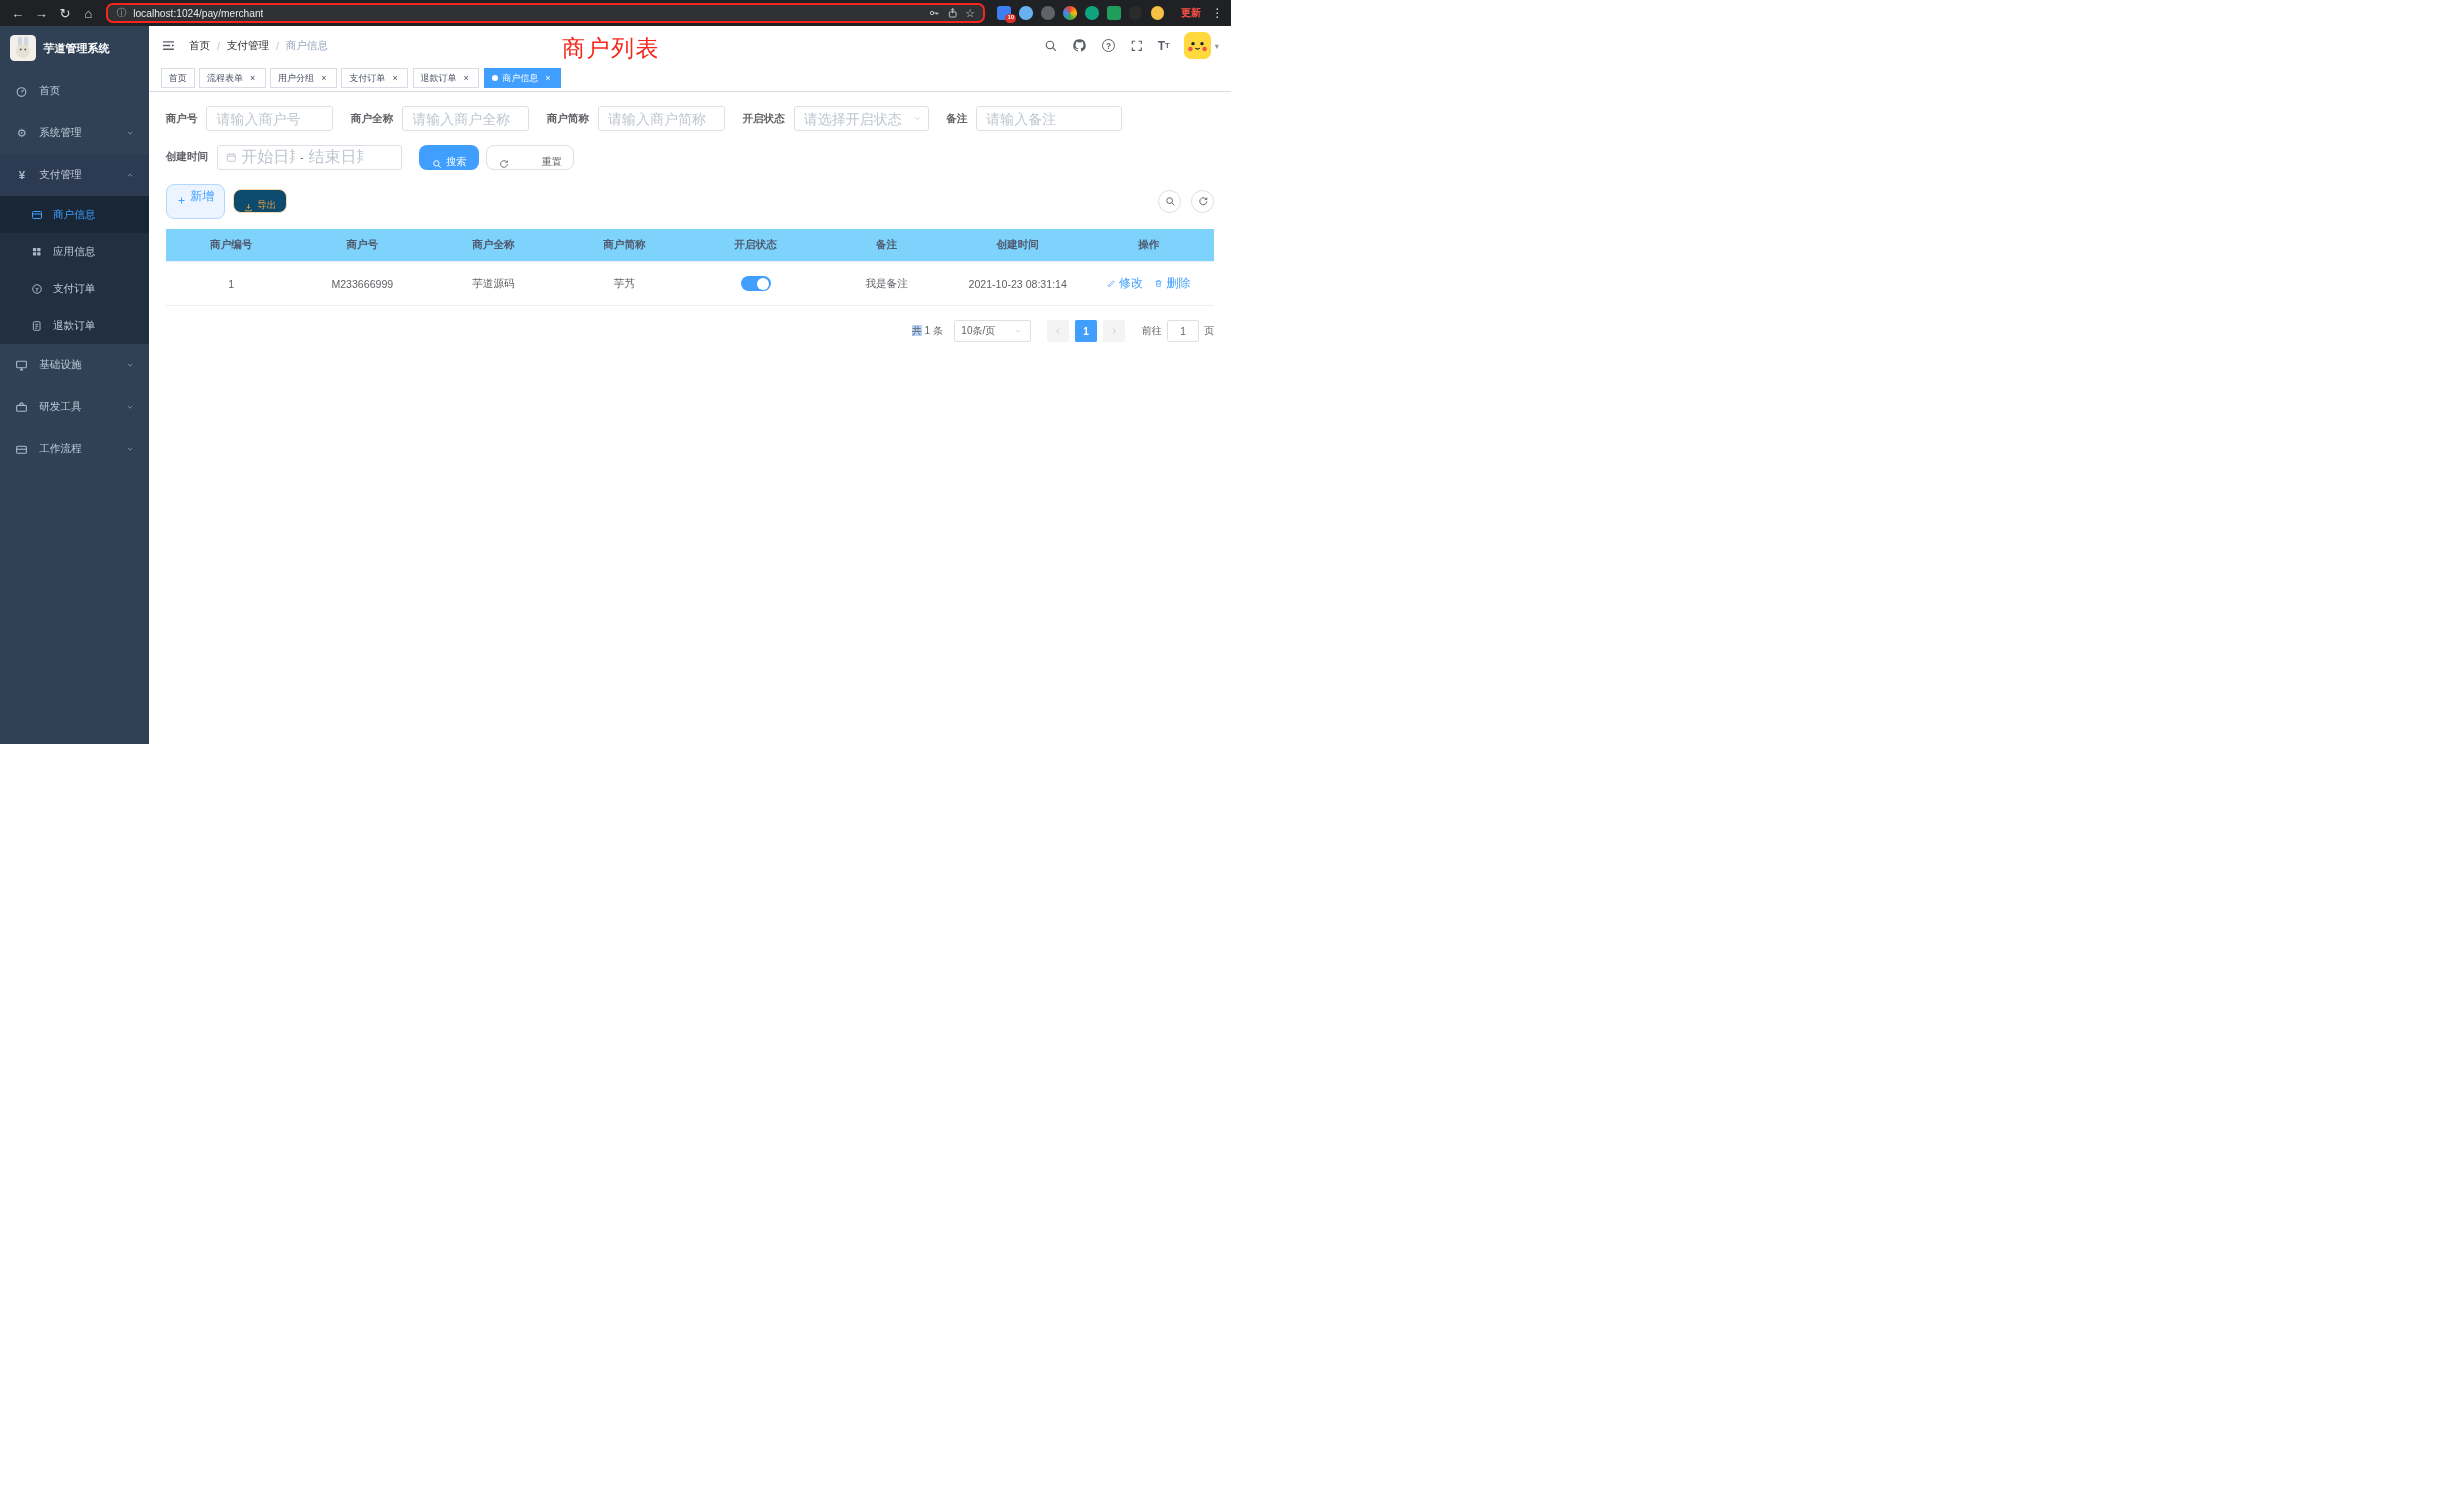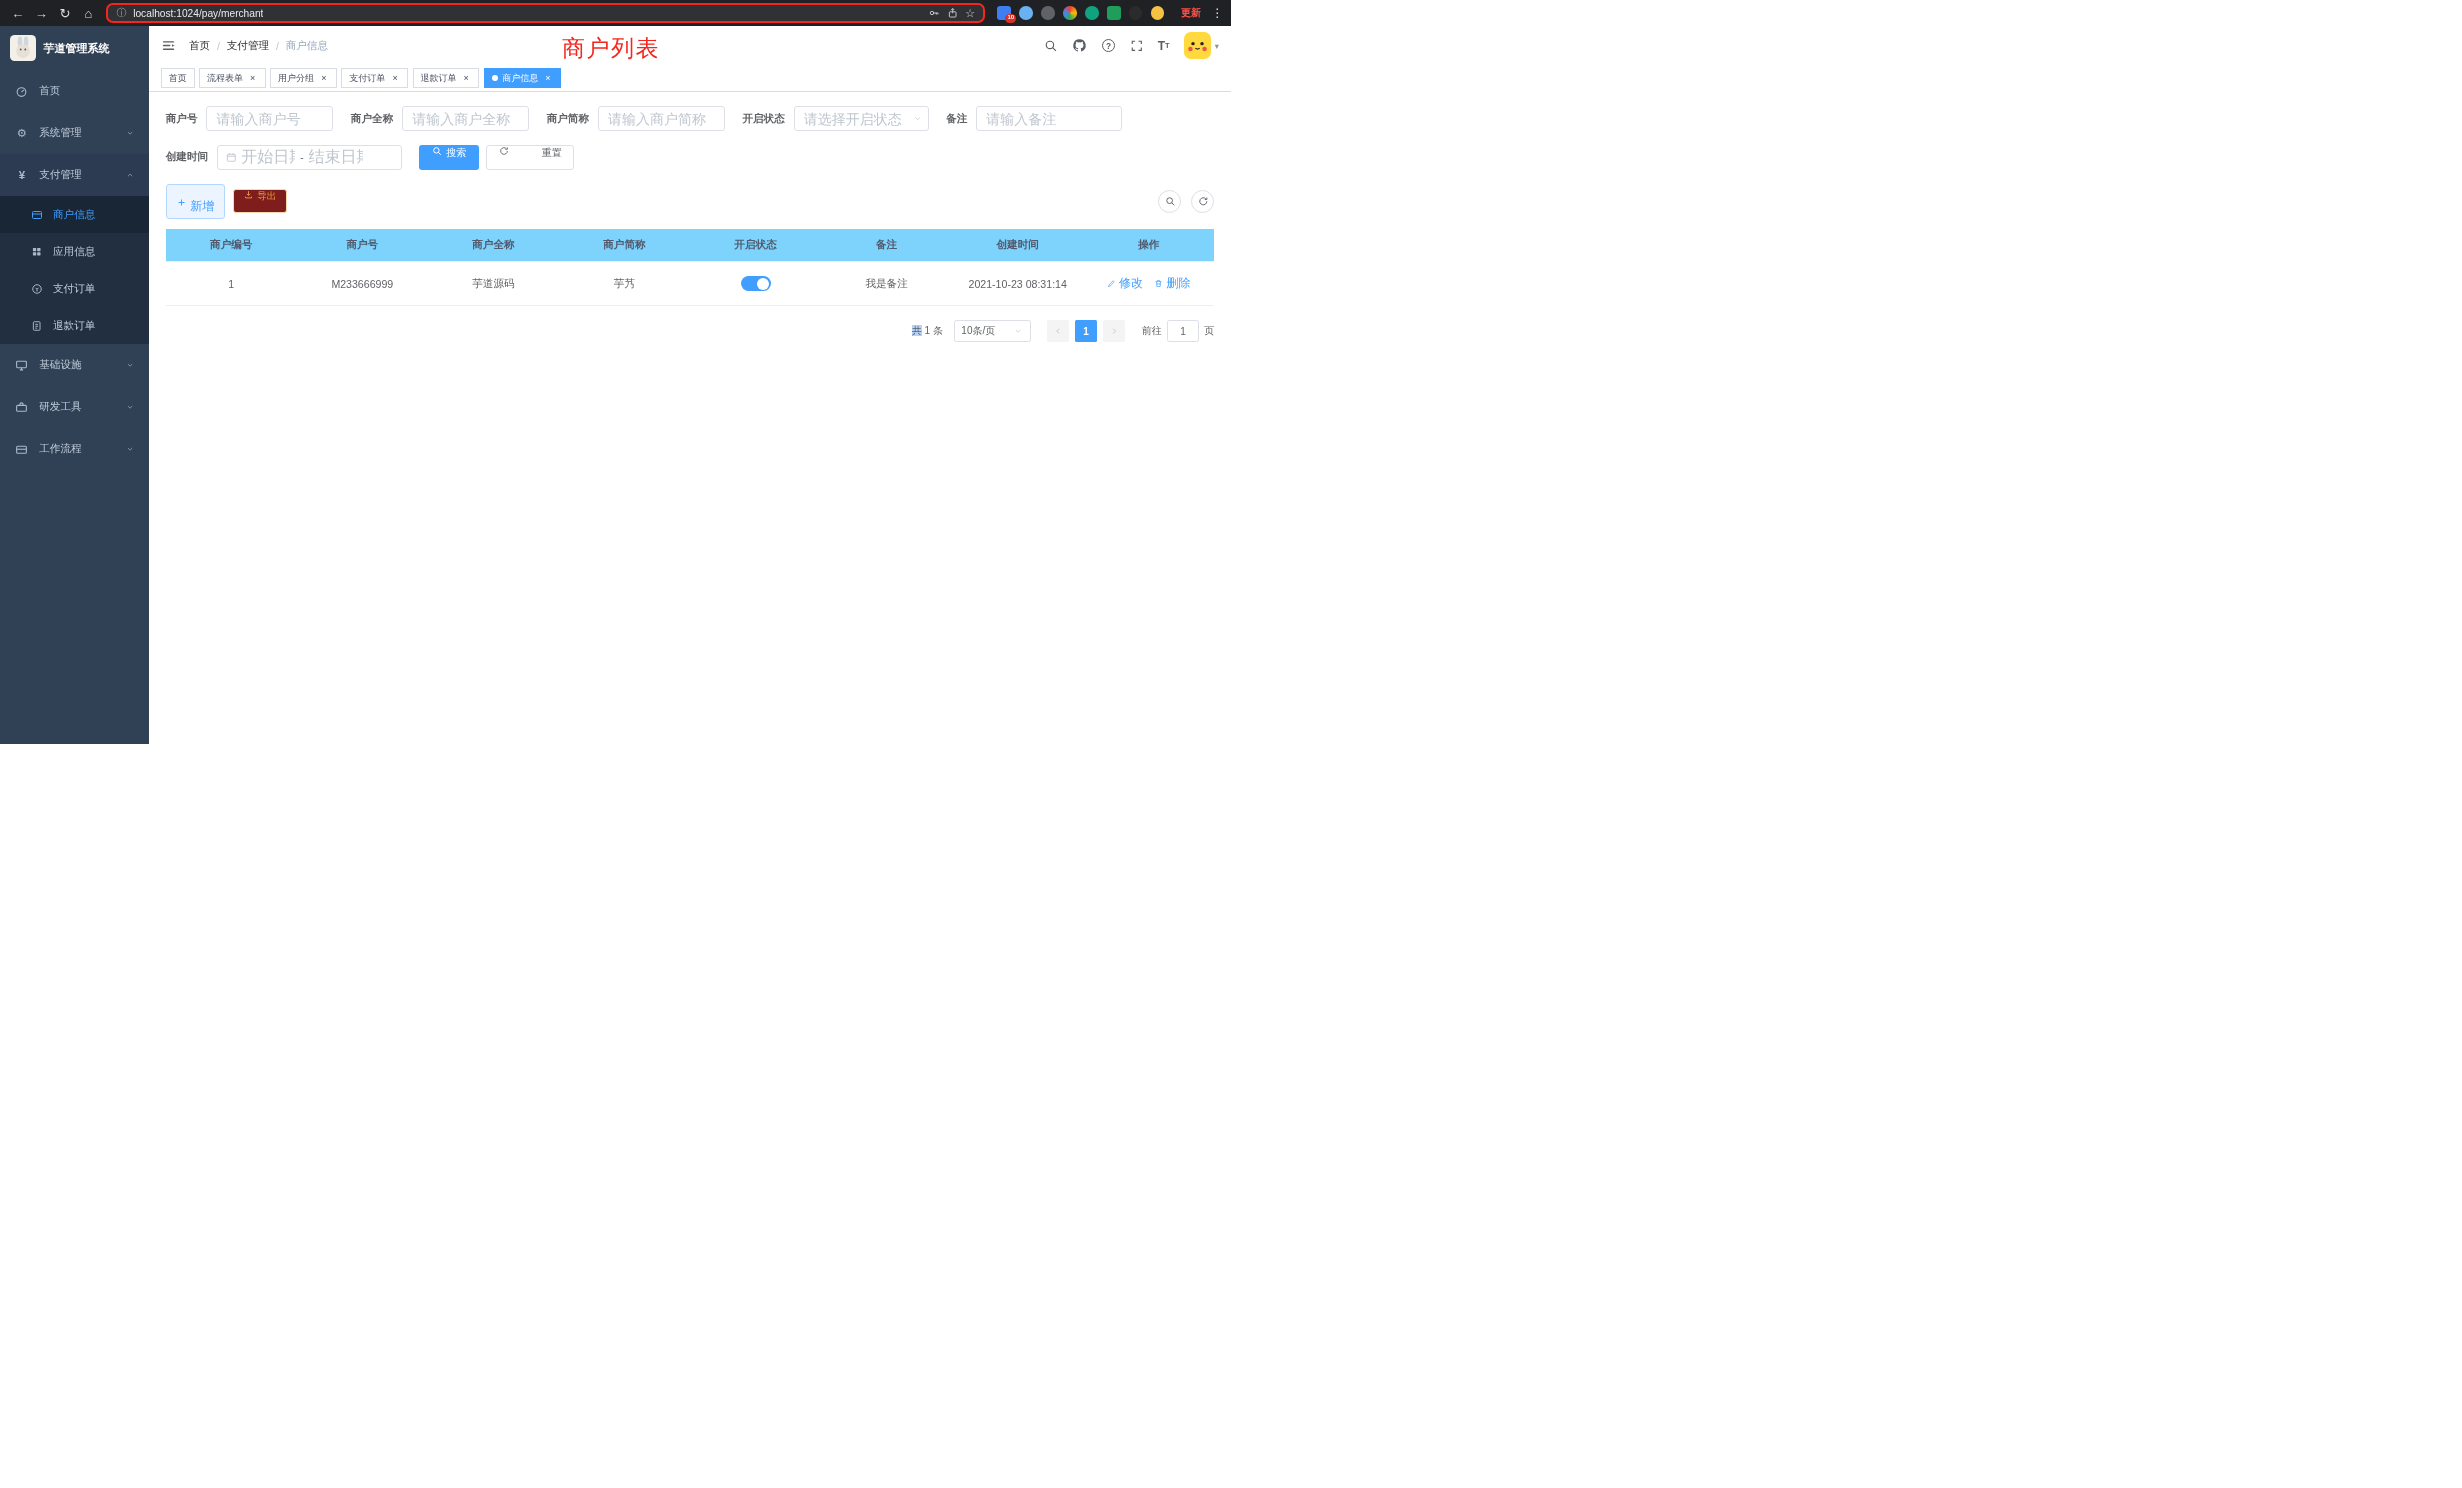--- a/index.html
+++ b/index.html
@@ -91,26 +91,26 @@
   .select-wrap{position:relative;display:flex;align-items:center;}
   .select-wrap .inp{padding-right:21px;}
   .sel-caret{position:absolute;right:6.8px;color:#c0c4cc;pointer-events:none;display:flex;}
   .date-range{width:185px;height:25px;border:0.8px solid #dcdfe6;border-radius:3px;display:flex;align-items:center;
     padding:0 7.6px;gap:3px;background:#fff;cursor:pointer;}
   .date-range .cal{color:#c0c4cc;display:flex;flex-shrink:0;}
   .date-range input{border:none;outline:none;width:58px;font-size:16px;text-align:center;color:#606266;
     font-family:inherit;background:transparent;}
   .date-range input::placeholder{color:#bfc6cf;}
   .date-sep{color:#606266;font-size:10px;}
-  .btn{height:25px;border-radius:3px;font-size:10px;display:inline-flex;align-items:flex-start;gap:4.5px;
+  .btn{height:25px;border-radius:8px;font-size:10px;display:inline-flex;align-items:flex-end;gap:4.5px;
     padding:0 11.4px;cursor:pointer;border:0.8px solid transparent;font-family:Liberation Sans, sans-serif;white-space:nowrap;}
   .btn-primary{background:var(--accent);color:#fff;margin-left:6.8px;}
   .btn-default{background:#fff;border-color:#dcdfe6;color:#606266;margin-left:7.6px;gap:33px;}
   .btn-plain-primary{height:35px;background:#ecf5ff;border-color:#b3d8ff;color:var(--accent);font-size:12px;padding:13px 10px;}
-  .btn-plain-warning{height:23.5px;background:#7f1d1d;border-color:#f5dab1;color:var(--warning);font-size:9.5px;padding:0 10px;margin-left:7.6px;}
+  .btn-plain-warning{height:23.5px;background:#0c4a6e;border-color:#f5dab1;color:var(--warning);font-size:9.5px;padding:0 10px;margin-left:7.6px;}
 
   .toolbar{display:flex;align-items:center;margin-bottom:10px;}
   .tool-right{margin-left:auto;display:flex;gap:10px;}
   .circle-btn{width:23px;height:23px;border-radius:50%;border:0.8px solid #dcdfe6;background:#fff;color:#606266;
     display:flex;align-items:center;justify-content:center;cursor:pointer;}
 
   
   table.grid{width:100%;border-collapse:collapse;table-layout:fixed;}
   table.grid th{background:#7dd3fc;color:#515a6e;font-size:10.6px;font-weight:700;height:33px;
     border-bottom:0.8px solid #ebeef5;text-align:center;}

